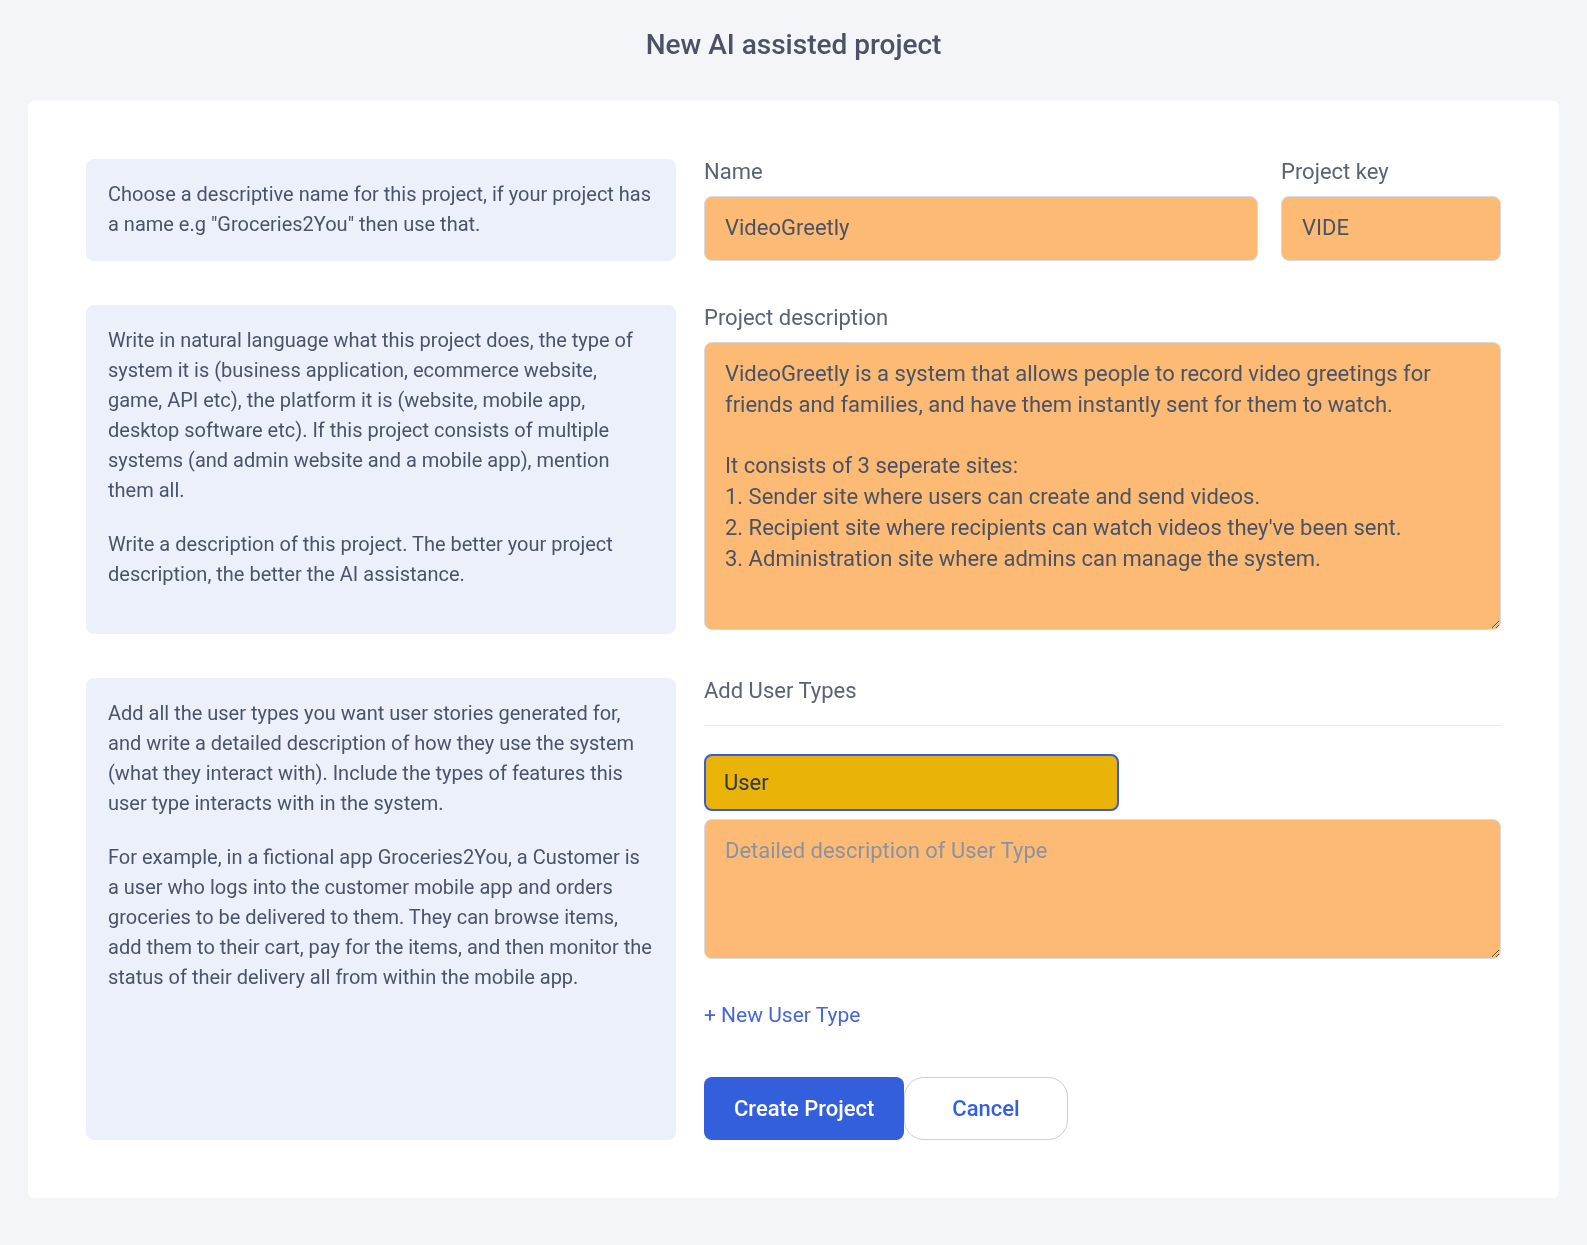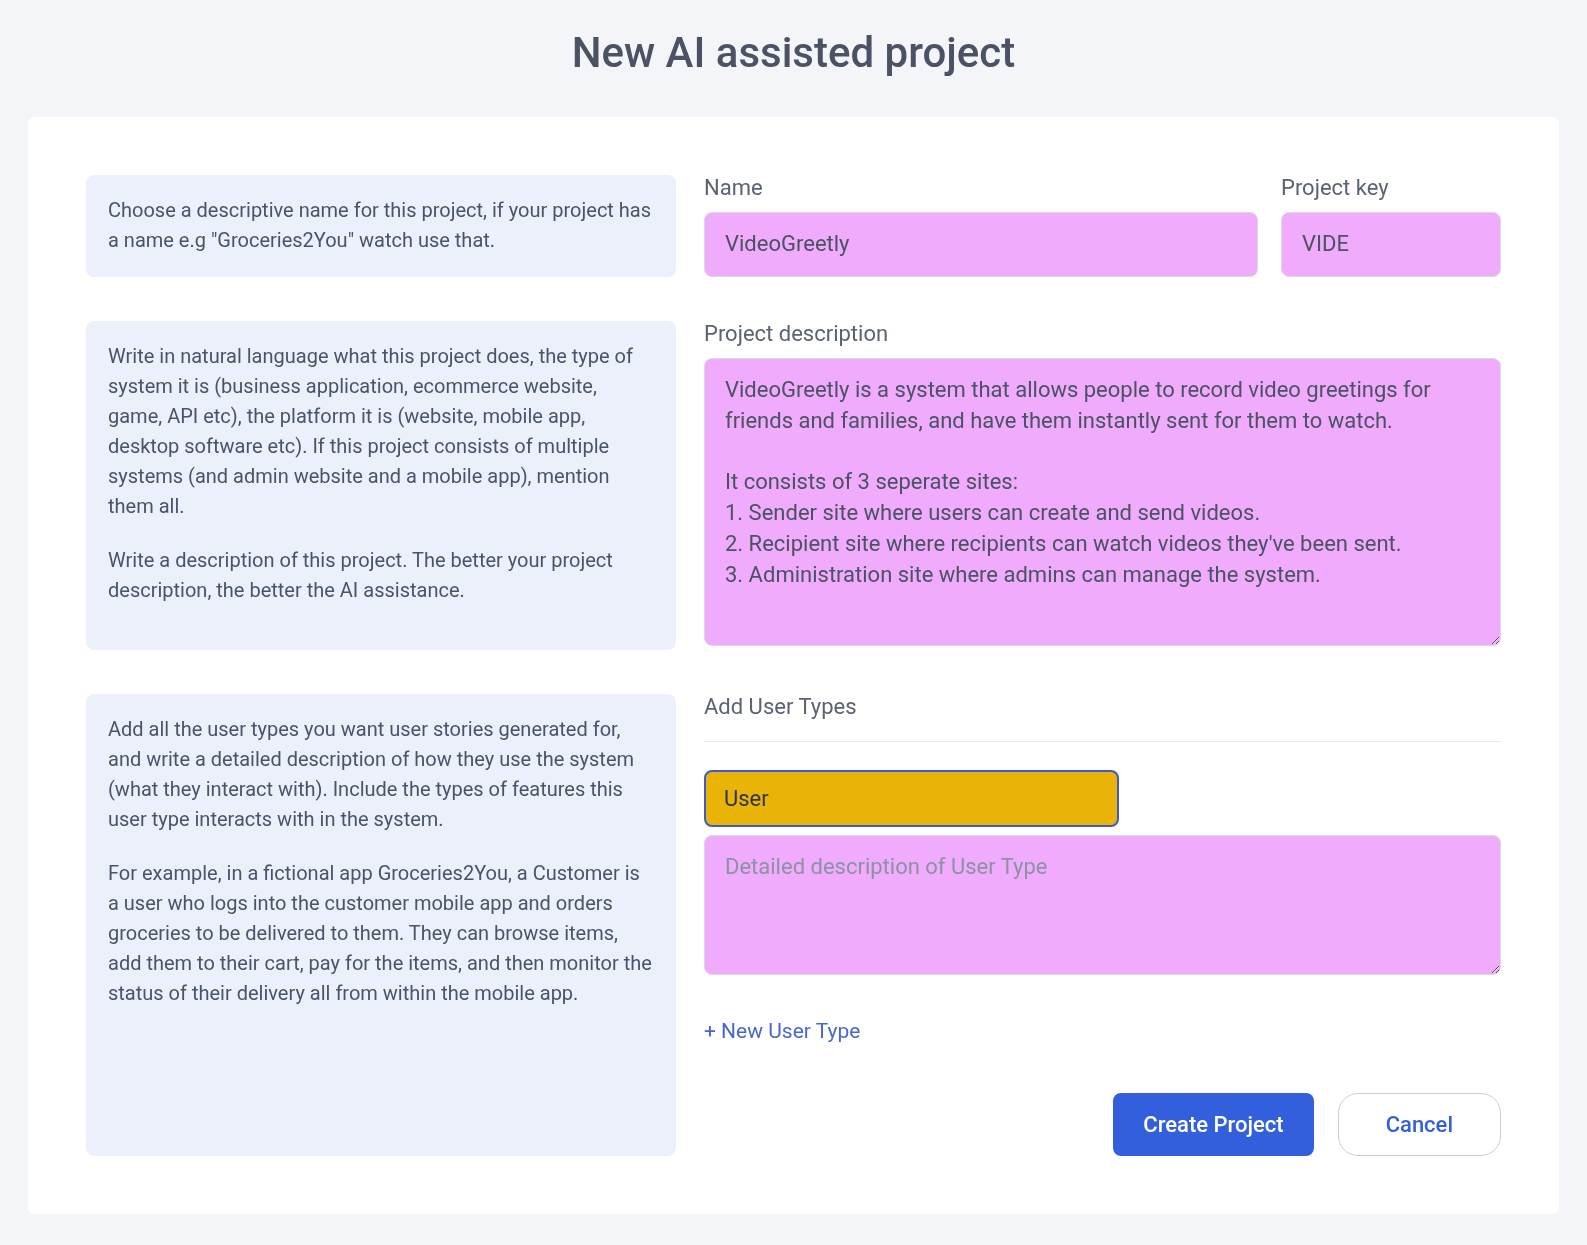--- a/index.html
+++ b/index.html
@@ -12,21 +12,21 @@
       background-color: #f4f5f8;
       color: #3b4354;
       padding: 0;
       margin: 0;
       width: 1587px;
       height: 1245px;
       overflow: hidden;
     }
     .page-title {
       text-align: center;
-      font-size: 42px;
+      font-size: 28px;
       font-weight: 500;
       color: #4a5264;
       padding: 28px 0 40px 0;
     }
     .help-box {
       background-color: #ecf0fb;
       border-radius: 8px;
       padding: 20px 22px;
       color: #4a5469;
       font-size: 20px;
@@ -53,21 +53,21 @@
       margin-bottom: 12px;
     }
     .input, .textarea {
       width: 100%;
       border: 1px solid #d6dae3;
       border-radius: 8px;
       padding: 16px 20px;
       font-size: 22px;
       color: #4a5264;
       font-family: inherit;
-      background: #f0abfc;
+      background: #fdba74;
       line-height: 1.4;
     }
     .textarea {
       resize: both;
     }
     .textarea-desc {
       height: 288px;
     }
     .divider {
       border: none;
@@ -95,22 +95,21 @@
     }
     .add-user-type-link {
       color: #4865d6;
       font-size: 21px;
       margin-top: 40px;
       cursor: pointer;
       display: inline-block;
     }
     .actions {
       display: flex;
-      justify-content: flex-end;
-      gap: 24px;
+      justify-content: flex-start;
       margin-top: 50px;
     }
     .btn-primary {
       background-color: #345fdc;
       color: #fff;
       border: none;
       border-radius: 8px;
       padding: 18px 30px;
       font-size: 22px;
       font-weight: 500;
@@ -147,21 +146,21 @@
     column-gap:28px;
     margin-bottom:44px;
   }
   .row:last-of-type { margin-bottom:0; }
 </style>
 
 <div class="card2">
 
   <div class="row">
     <div class="help-box">
-      <p>Choose a descriptive name for this project, if your project has a name e.g "Groceries2You" watch use that.</p>
+      <p>Choose a descriptive name for this project, if your project has a name e.g "Groceries2You" then use that.</p>
     </div>
     <div class="row-top">
       <div class="field-name">
         <label class="label">Name</label>
         <input class="input" type="text" value="VideoGreetly" style="">
       </div>
       <div class="field-key">
         <label class="label">Project key</label>
         <input class="input" type="text" value="VIDE" style="">
       </div>

